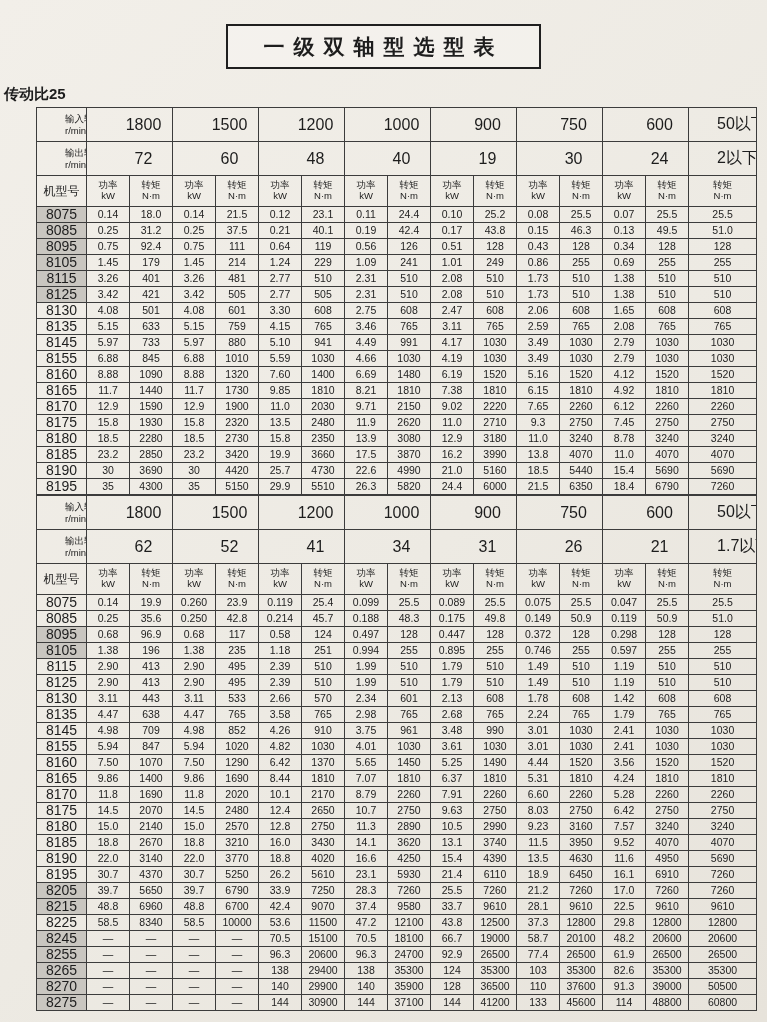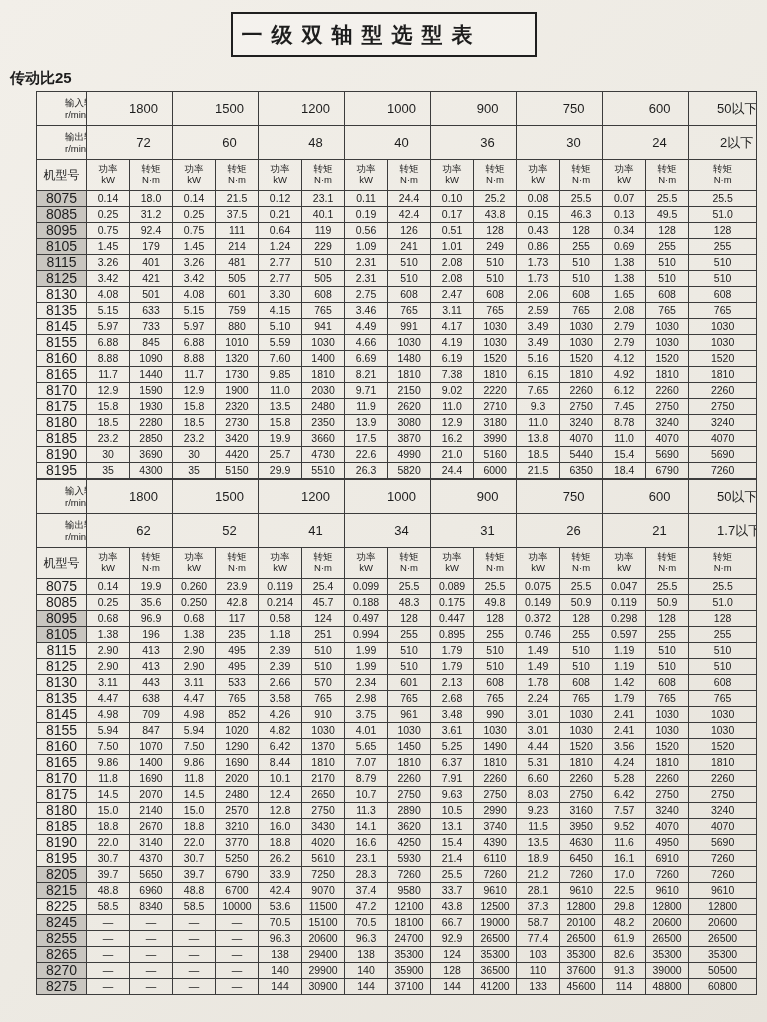--- a/index.html
+++ b/index.html
@@ -8,44 +8,44 @@
     background:#d8d4cd;
     font-family:"Liberation Sans", sans-serif;
     color:#1d1d1d;
   }
   .page{
     width:767px;height:1022px;box-sizing:border-box;
     background:linear-gradient(135deg,#f2efe9 0%,#edeae3 55%,#e7e3db 100%);
     padding-top:8px;overflow:hidden;
   }
   .title-box{
-    width:302px;margin:4px auto;border:2px solid #1f1f1f;
-    padding:7px 0 6px 0;background:rgba(255,255,255,0.25);
+    width:302px;margin:16px auto;border:2px solid #1f1f1f;
+    padding:7px 9px 6px 0;text-align:center;background:rgba(255,255,255,0.25);
   }
   .title-box h1{
     margin:0;font-size:21px;font-weight:bold;
     letter-spacing:9px;text-indent:9px;white-space:nowrap;
   }
   .section-title{
-    font-size:15px;font-weight:bold;margin:12px 0 3px 10px;
+    font-size:15px;font-weight:bold;margin:12px 0 3px 4px;
   }
   .sec2 .section-title{margin-top:9px;}
   table{
     border-collapse:collapse;margin-left:36px;width:720px;
     table-layout:fixed;
   }
   col.c-model{width:50px;}
   col.c-val{width:43px;}
   col.c-last{width:68px;}
   th,td{
     border:1px solid #3c3c3c;text-align:center;vertical-align:middle;
     padding:0;font-weight:normal;overflow:hidden;white-space:nowrap;
   }
   th.lbl{font-size:9.5px;line-height:1.2;}
-  th.spd{font-size:13px;}
+  th.spd{font-size:16px;}
   thead tr.h-speed th{height:33px;padding-left:28px;}
   thead tr.h-unit th{height:30px;}
   th.model-h{font-size:12px;}
   th.u{font-size:9.5px;line-height:1.15;}
   tbody td{height:15px;font-size:10.5px;line-height:15px;}
   td.model{font-size:14px;}
   td.shaded{background:#c9c6c0;}
 </style>
 </head>
 <body>
@@ -88,21 +88,21 @@
             <th class="spd" colspan="2">750</th>
             <th class="spd" colspan="2">600</th>
             <th class="spd">50以下</th>
           </tr>
           <tr class="h-speed">
             <th class="lbl">输出转速<br>r/min</th>
             <th class="spd" colspan="2">72</th>
             <th class="spd" colspan="2">60</th>
             <th class="spd" colspan="2">48</th>
             <th class="spd" colspan="2">40</th>
-            <th class="spd" colspan="2">36</th>
+            <th class="spd" colspan="2">19</th>
             <th class="spd" colspan="2">30</th>
             <th class="spd" colspan="2">24</th>
             <th class="spd">2以下</th>
           </tr>
           <tr class="h-unit">
             <th class="model-h">机型号</th>
             <th class="u">功率<br>kW</th>
             <th class="u">转矩<br>N·m</th>
             <th class="u">功率<br>kW</th>
             <th class="u">转矩<br>N·m</th>

